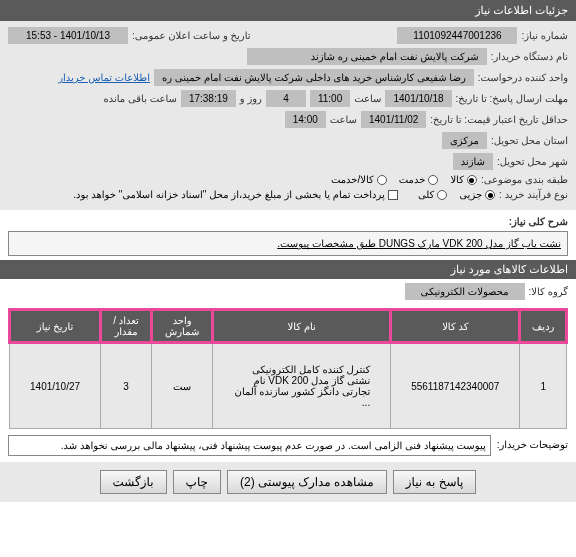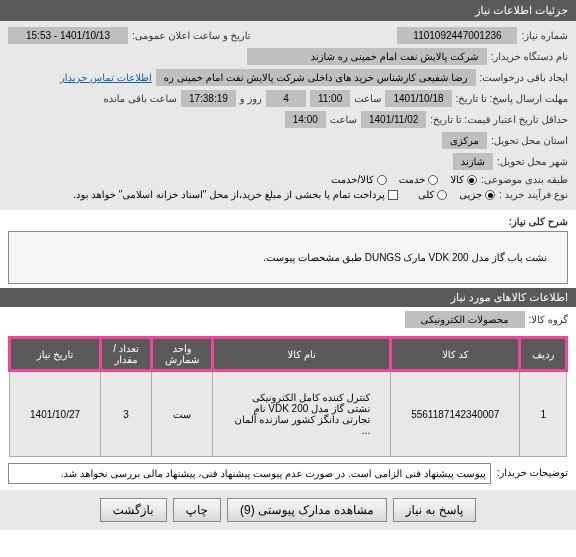--- a/index.html
+++ b/index.html
@@ -82,23 +82,24 @@
 }
 .check-box {
   width: 10px; height: 10px;
   border: 1px solid #555;
   background: #fff;
   display: inline-block;
 }
 .desc-box {
   border: 1px solid #888;
   background: #f5f5f5;
-  padding: 20px;
+  padding: 6px;
   margin: 4px 8px;
   font-size: 10px;
+  text-decoration: underline;
 }
 .table {
   width: calc(100% - 16px);
   margin: 4px 8px;
   border-collapse: collapse;
   font-size: 10px;
 }
 .table th {
   background: #5a5a5a;
   color: #fff;
@@ -162,21 +163,21 @@
     <span class="label">تاریخ و ساعت اعلان عمومی:</span>
     <span class="value-box wide">1401/10/13 - 15:53</span>
   </div>
 
   <div class="row">
     <span class="label">نام دستگاه خریدار:</span>
     <span class="value-box xwide">شرکت پالایش نفت امام خمینی  ره  شازند</span>
   </div>
 
   <div class="row">
-    <span class="label">ایجاد باقی درخواست:</span>
+    <span class="label">واحد کننده درخواست:</span>
     <span class="value-box xwide" style="min-width:300px">رضا  شفیعی  کارشناس خرید های داخلی  شرکت پالایش نفت امام خمینی  ره</span>
     <span class="link-text">اطلاعات تماس خریدار</span>
   </div>
 
   <div class="row">
     <span class="label">مهلت ارسال پاسخ: تا تاریخ:</span>
     <span class="value-box">1401/10/18</span>
     <span class="label">ساعت</span>
     <span class="value-box">11:00</span>
     <span class="value-box">4</span>
@@ -280,16 +281,16 @@
 
 <div class="buyer-note">
   <span class="buyer-note-label">توضیحات خریدار:</span>
   <div class="buyer-note-box">
     <span>پیوست پیشنهاد فنی الزامی است. در صورت عدم پیوست پیشنهاد فنی، پیشنهاد مالی بررسی نخواهد شد.</span>
   </div>
 </div>
 
 <div class="footer-btns">
   <button class="btn">پاسخ به نیاز</button>
-  <button class="btn">مشاهده مدارک پیوستی (9)</button>
+  <button class="btn">مشاهده مدارک پیوستی (2)</button>
   <button class="btn">چاپ</button>
   <button class="btn">بازگشت</button>
 </div>
 
 </body></html>

